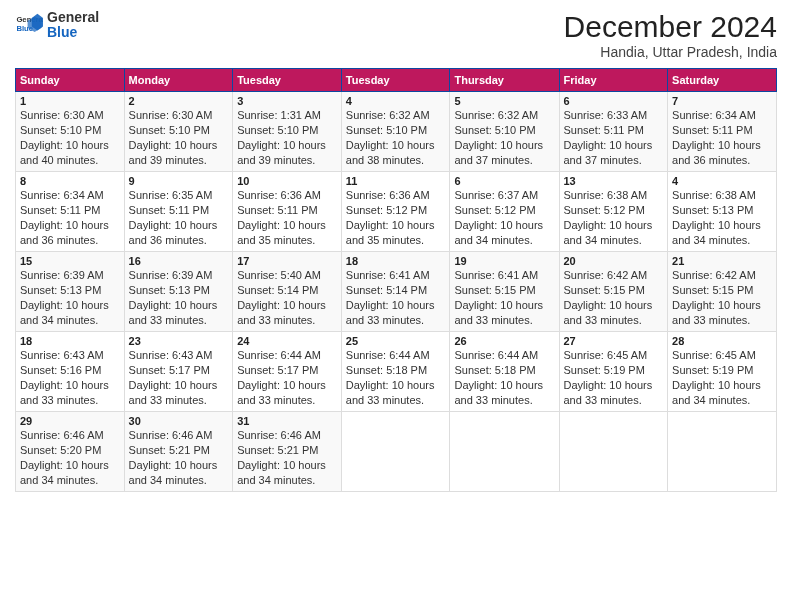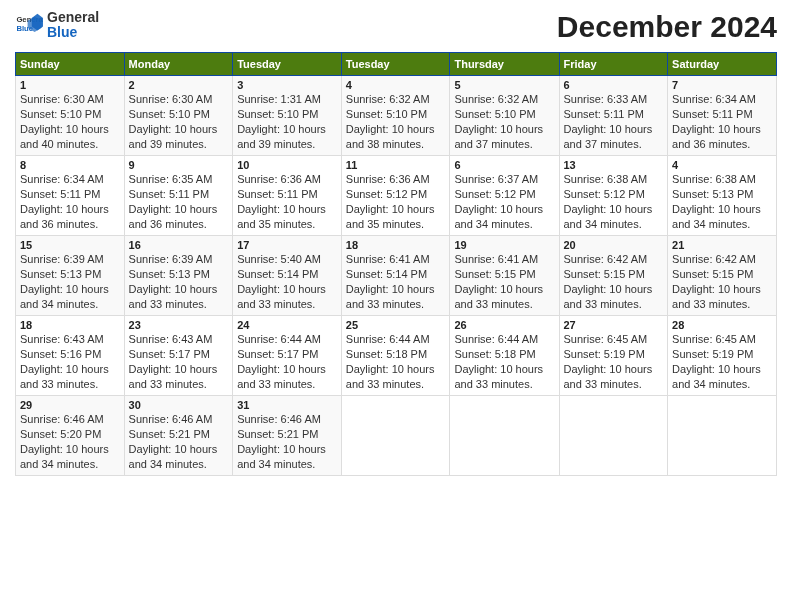--- a/index.html
+++ b/index.html
@@ -35,34 +35,34 @@
     .logo-text .blue { color: #1565c0; }
     .logo-icon {
       width: 28px;
       height: 28px;
     }
     .title-block {
       text-align: right;
     }
     .main-title {
       font-size: 30px;
-      font-weight: bold;
+      font-weight: normal;
       color: #222;
     }
     .sub-title {
       font-size: 14px;
       color: #444;
     }
     .calendar {
       width: 100%;
       border-collapse: collapse;
       font-size: 9.5px;
     }
     .calendar thead tr {
-      background-color: #4d7c0f;
+      background-color: #be185d;
       color: #fff;
     }
     .calendar thead th {
       padding: 5px 4px;
       text-align: left;
       font-size: 11px;
       font-weight: bold;
       border: 1px solid #0d47a1;
     }
     .calendar tbody tr {
@@ -110,20 +110,21 @@
         <polygon points="28,8 38,14 38,24 28,30 18,24 18,14" fill="#1565c0" opacity="0.7"></polygon>
         <polygon points="32,4 40,10 40,22 32,28 24,22 24,10" fill="#1565c0" opacity="0.9"></polygon>
       </svg>
       <div class="logo-text">
         <div>General</div>
         <div class="blue">Blue</div>
       </div>
     </div>
     <div class="title-block">
       <div class="main-title">December 2024</div>
+      <div class="sub-title">Handia, Uttar Pradesh, India</div>
     </div>
   </div>
 
   <table class="calendar">
     <thead>
       <tr>
         <th>Sunday</th>
         <th>Monday</th>
         <th>Tuesday</th>
         <th>Tuesday</th>

